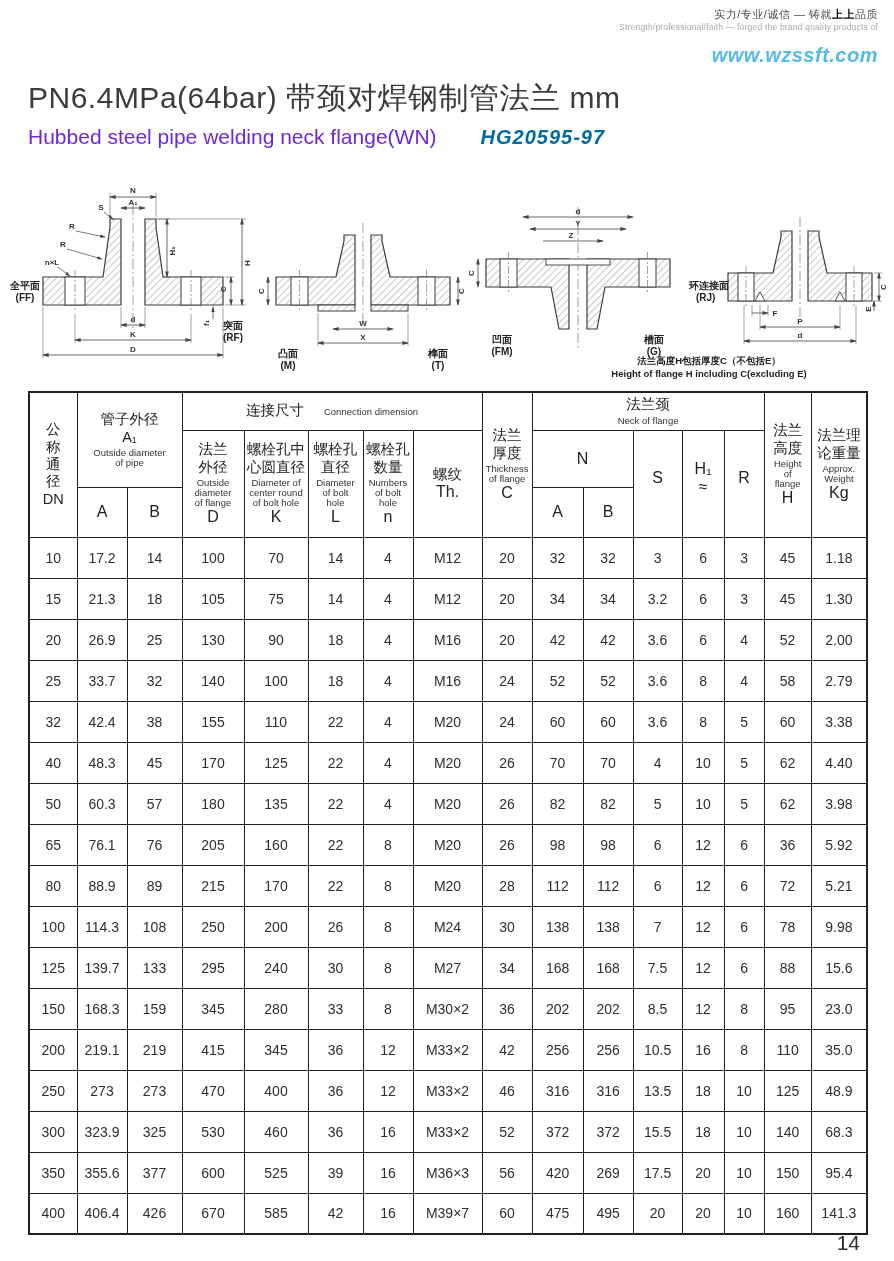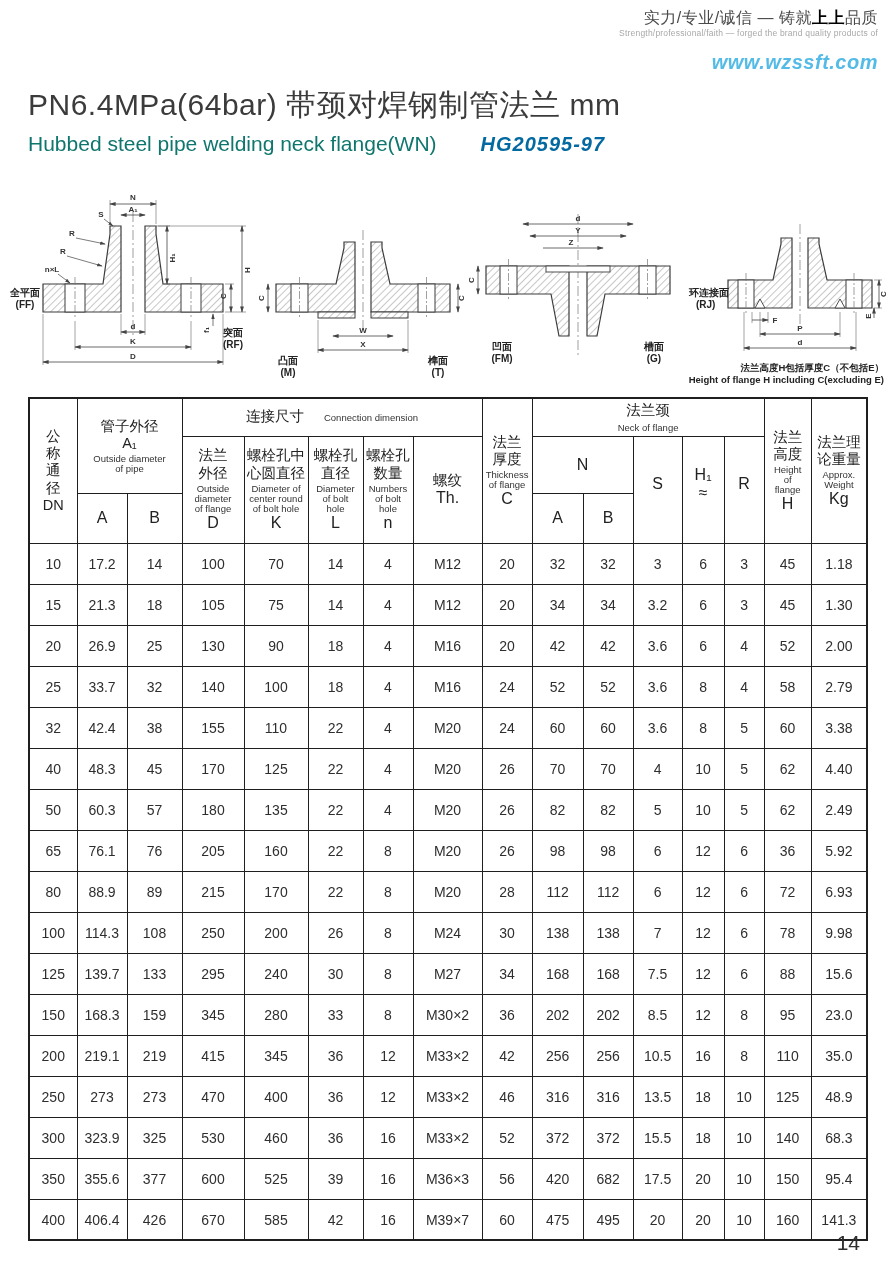--- a/index.html
+++ b/index.html
@@ -4,38 +4,38 @@
 <style>
   * { margin:0; padding:0; box-sizing:border-box; }
   html,body { background:#ffffff; }
   body {
     width:894px; height:1261px; overflow:hidden;
     font-family:"Liberation Sans", sans-serif; color:#333;
     position:relative;
   }
   
   .brand-header { text-align:right; padding:8px 16px 0 0; line-height:1.25; }
-  .brand-cn { font-size:16px; color:#4a4a4a; letter-spacing:.5px;text-align:right; }
+  .brand-cn { font-size:11px; color:#4a4a4a; letter-spacing:.5px;text-align:right; }
   .brand-cn .bold { font-weight:bold; color:#000; }
   .brand-en { font-size:8.5px; color:#a8a8a8; letter-spacing:.2px; }
   .website { font-size:20px; font-style:italic; font-weight:600; color:#54bbe6; margin-top:11px; letter-spacing:.5px; }
 
   
   .title-block { padding:10px 0 0 28px; }
   .main-title { font-size:30px; color:#3b3b3b; letter-spacing:.5px; font-weight:500; }
   .sub-row { display:flex; align-items:flex-end; margin-top:6px; }
-  .sub-en { font-size:21px; color:#0f766e; }
+  .sub-en { font-size:21px; color:#6d28d9; }
   .standard { font-size:20px; font-weight:bold; font-style:italic; color:#0369a1; margin-left:44px; letter-spacing:1px; }
 
   
   .drawings { display:flex; align-items:flex-start; padding:28px 6px 0 8px; height:230px; }
   .drawings svg { flex:0 0 auto; }
   .dim-text { font-size:8px; font-weight:bold; fill:#333; }
   .face-text { font-size:10px; font-weight:bold; fill:#222; }
-  .drawing-note { width:350px; margin:-24px 10px 8px auto; text-align:right;
+  .drawing-note { width:350px; margin:-24px 10px 8px auto; text-align:center;
     font-size:9.5px; font-weight:bold; color:#222; line-height:1.35; }
 
   
   table.spec { border-collapse:collapse; table-layout:fixed; width:838px; margin:10px 0 0 28px;
     border:2px solid #1f1f1f; }
   table.spec td { border:1px solid #1f1f1f; text-align:center; vertical-align:middle;
     font-size:14px; color:#2e2e2e; padding:1px; }
   thead td { border-width:1.5px; }
   tbody td { border-top-width:2px; height:41px; }
   .hcn { font-size:14.5px; color:#222; white-space:pre-line; line-height:1.2; display:block; }
@@ -527,21 +527,21 @@
         <td>22</td>
         <td>4</td>
         <td>M20</td>
         <td>26</td>
         <td>82</td>
         <td>82</td>
         <td>5</td>
         <td>10</td>
         <td>5</td>
         <td>62</td>
-        <td>2.49</td>
+        <td>3.98</td>
       </tr>
       <tr>
         <td>65</td>
         <td>76.1</td>
         <td>76</td>
         <td>205</td>
         <td>160</td>
         <td>22</td>
         <td>8</td>
         <td>M20</td>
@@ -563,21 +563,21 @@
         <td>22</td>
         <td>8</td>
         <td>M20</td>
         <td>28</td>
         <td>112</td>
         <td>112</td>
         <td>6</td>
         <td>12</td>
         <td>6</td>
         <td>72</td>
-        <td>6.93</td>
+        <td>5.21</td>
       </tr>
       <tr>
         <td>100</td>
         <td>114.3</td>
         <td>108</td>
         <td>250</td>
         <td>200</td>
         <td>26</td>
         <td>8</td>
         <td>M24</td>
@@ -684,21 +684,21 @@
         <td>350</td>
         <td>355.6</td>
         <td>377</td>
         <td>600</td>
         <td>525</td>
         <td>39</td>
         <td>16</td>
         <td>M36×3</td>
         <td>56</td>
         <td>420</td>
-        <td>682</td>
+        <td>269</td>
         <td>17.5</td>
         <td>20</td>
         <td>10</td>
         <td>150</td>
         <td>95.4</td>
       </tr>
       <tr>
         <td>400</td>
         <td>406.4</td>
         <td>426</td>

